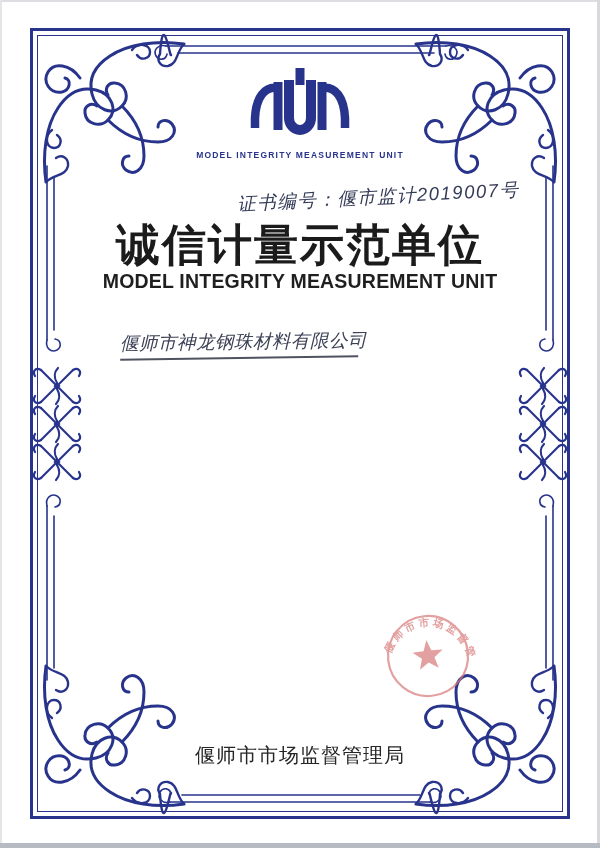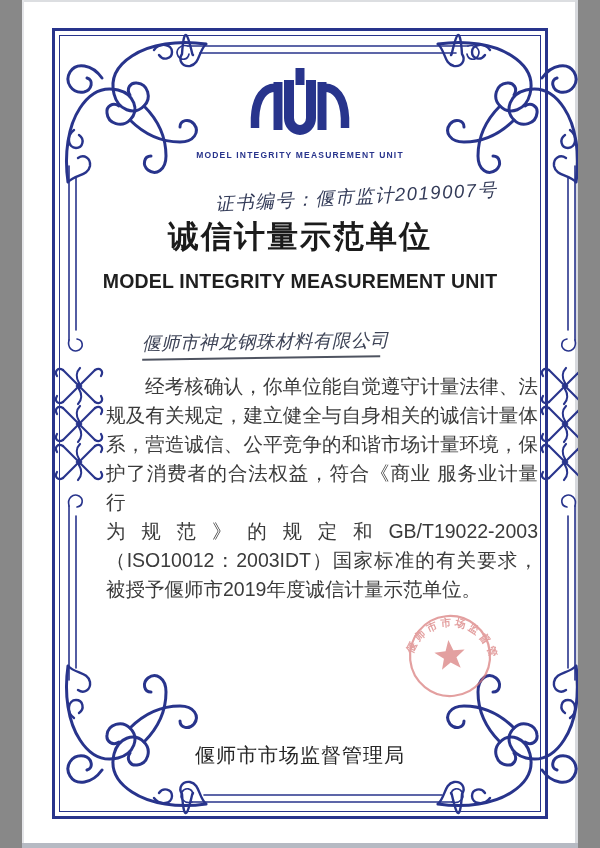--- a/index.html
+++ b/index.html
@@ -1,17 +1,17 @@
 <!DOCTYPE html>
 <html><head>
 <meta charset="utf-8">
 <style>
   html,body{margin:0;padding:0;background:#888;}
   .page{
-    position:relative;width:556px;height:848px;background:#ffffff;overflow:hidden;
+    position:relative;width:600px;height:848px;background:#ffffff;overflow:hidden;
     font-family:"Liberation Sans","DejaVu Sans",sans-serif;margin:0 auto;
   }
   
   .edge-top{position:absolute;top:0;left:0;right:0;height:2px;background:#dcdee1;}
   .edge-left{position:absolute;top:0;left:0;bottom:0;width:2px;background:#e4e5e8;}
   .edge-right{position:absolute;top:0;right:0;bottom:0;width:3px;background:#d7d9dd;}
   .edge-bottom{position:absolute;left:0;right:0;bottom:0;height:5px;background:#b6bac3;}
 
   
   .frame-outer{position:absolute;left:30px;right:30px;top:28px;bottom:29px;border:3.5px solid #28348c;}
@@ -19,21 +19,21 @@
 
   .ornaments{position:absolute;left:0;top:0;width:600px;height:848px;pointer-events:none;}
 
   .logo-wrap{position:absolute;top:66px;left:0;right:0;display:flex;flex-direction:column;align-items:center;}
   .logo-caption{margin-top:4px;color:#28348c;font-weight:bold;font-size:8.5px;letter-spacing:1.2px;}
 
   .cert-no{position:absolute;top:184px;right:80px;font-size:18.5px;color:#333b58;
     font-style:italic;letter-spacing:1.5px;transform:rotate(-3deg);white-space:nowrap;}
 
   .title{position:absolute;top:216px;left:0;right:0;text-align:center;
-    font-family:"DejaVu Serif","Liberation Serif",serif;font-weight:bold;font-size:31px;
+    font-family:"DejaVu Serif","Liberation Serif",serif;font-weight:bold;font-size:44px;
     letter-spacing:2px;color:#1b1b1b;white-space:nowrap;}
   .subtitle{position:absolute;top:270px;left:0;right:0;text-align:center;
     font-weight:bold;font-size:19.5px;letter-spacing:.2px;color:#1f1f1f;white-space:nowrap;}
 
   .awardee{position:absolute;top:329px;left:120px;width:238px;padding-bottom:3px;
     border-bottom:2px solid #4e5360;font-size:18.5px;font-style:italic;color:#3d4356;
     letter-spacing:.5px;transform:rotate(-.8deg);white-space:nowrap;}
 
   .body-text{position:absolute;top:372px;left:84px;width:432px;color:#3b3b3b;
     font-size:19.5px;line-height:29px;}
@@ -153,29 +153,20 @@
     <div class="logo-caption">MODEL INTEGRITY MEASUREMENT UNIT</div>
   </div>
 
   <div class="cert-no"><span>证书编号：</span><span>偃市监计2019007号</span></div>
 
   <div class="title">诚信计量示范单位</div>
   <div class="subtitle">MODEL INTEGRITY MEASUREMENT UNIT</div>
 
   <div class="awardee">偃师市神龙钢珠材料有限公司</div>
 
-  <div class="body-text">
-    <div class="ln first">经考核确认，你单位能自觉遵守计量法律、法</div>
-    <div class="ln">规及有关规定，建立健全与自身相关的诚信计量体</div>
-    <div class="ln">系，营造诚信、公平竞争的和谐市场计量环境，保</div>
-    <div class="ln">护了消费者的合法权益，符合《商业 服务业计量行</div>
-    <div class="ln">为规范》的规定和GB/T19022-2003</div>
-    <div class="ln">（ISO10012：2003IDT）国家标准的有关要求，</div>
-    <div class="ln last">被授予偃师市2019年度诚信计量示范单位。</div>
-  </div>
 
 
   <svg class="stamp" viewBox="0 0 112 112" xmlns="http://www.w3.org/2000/svg">
     <defs>
       <path id="stampArc" d="M16,66 A40,40 0 1 1 96,66" fill="none"></path>
     </defs>
     <circle cx="56" cy="56" r="40" fill="none" stroke="#d97c7c" stroke-width="2.2"></circle>
     <polygon fill="#d97c7c" points="56,40 59.9,50.7 71.2,51.1 62.3,58 65.4,68.9 56,62.6 46.6,68.9 49.7,58 40.8,51.1 52.1,50.7"></polygon>
     <text font-size="10.5" letter-spacing="3" fill="#d97c7c" font-weight="bold">
       <textPath href="#stampArc" startOffset="13%">偃师市市场监督管理局</textPath>

